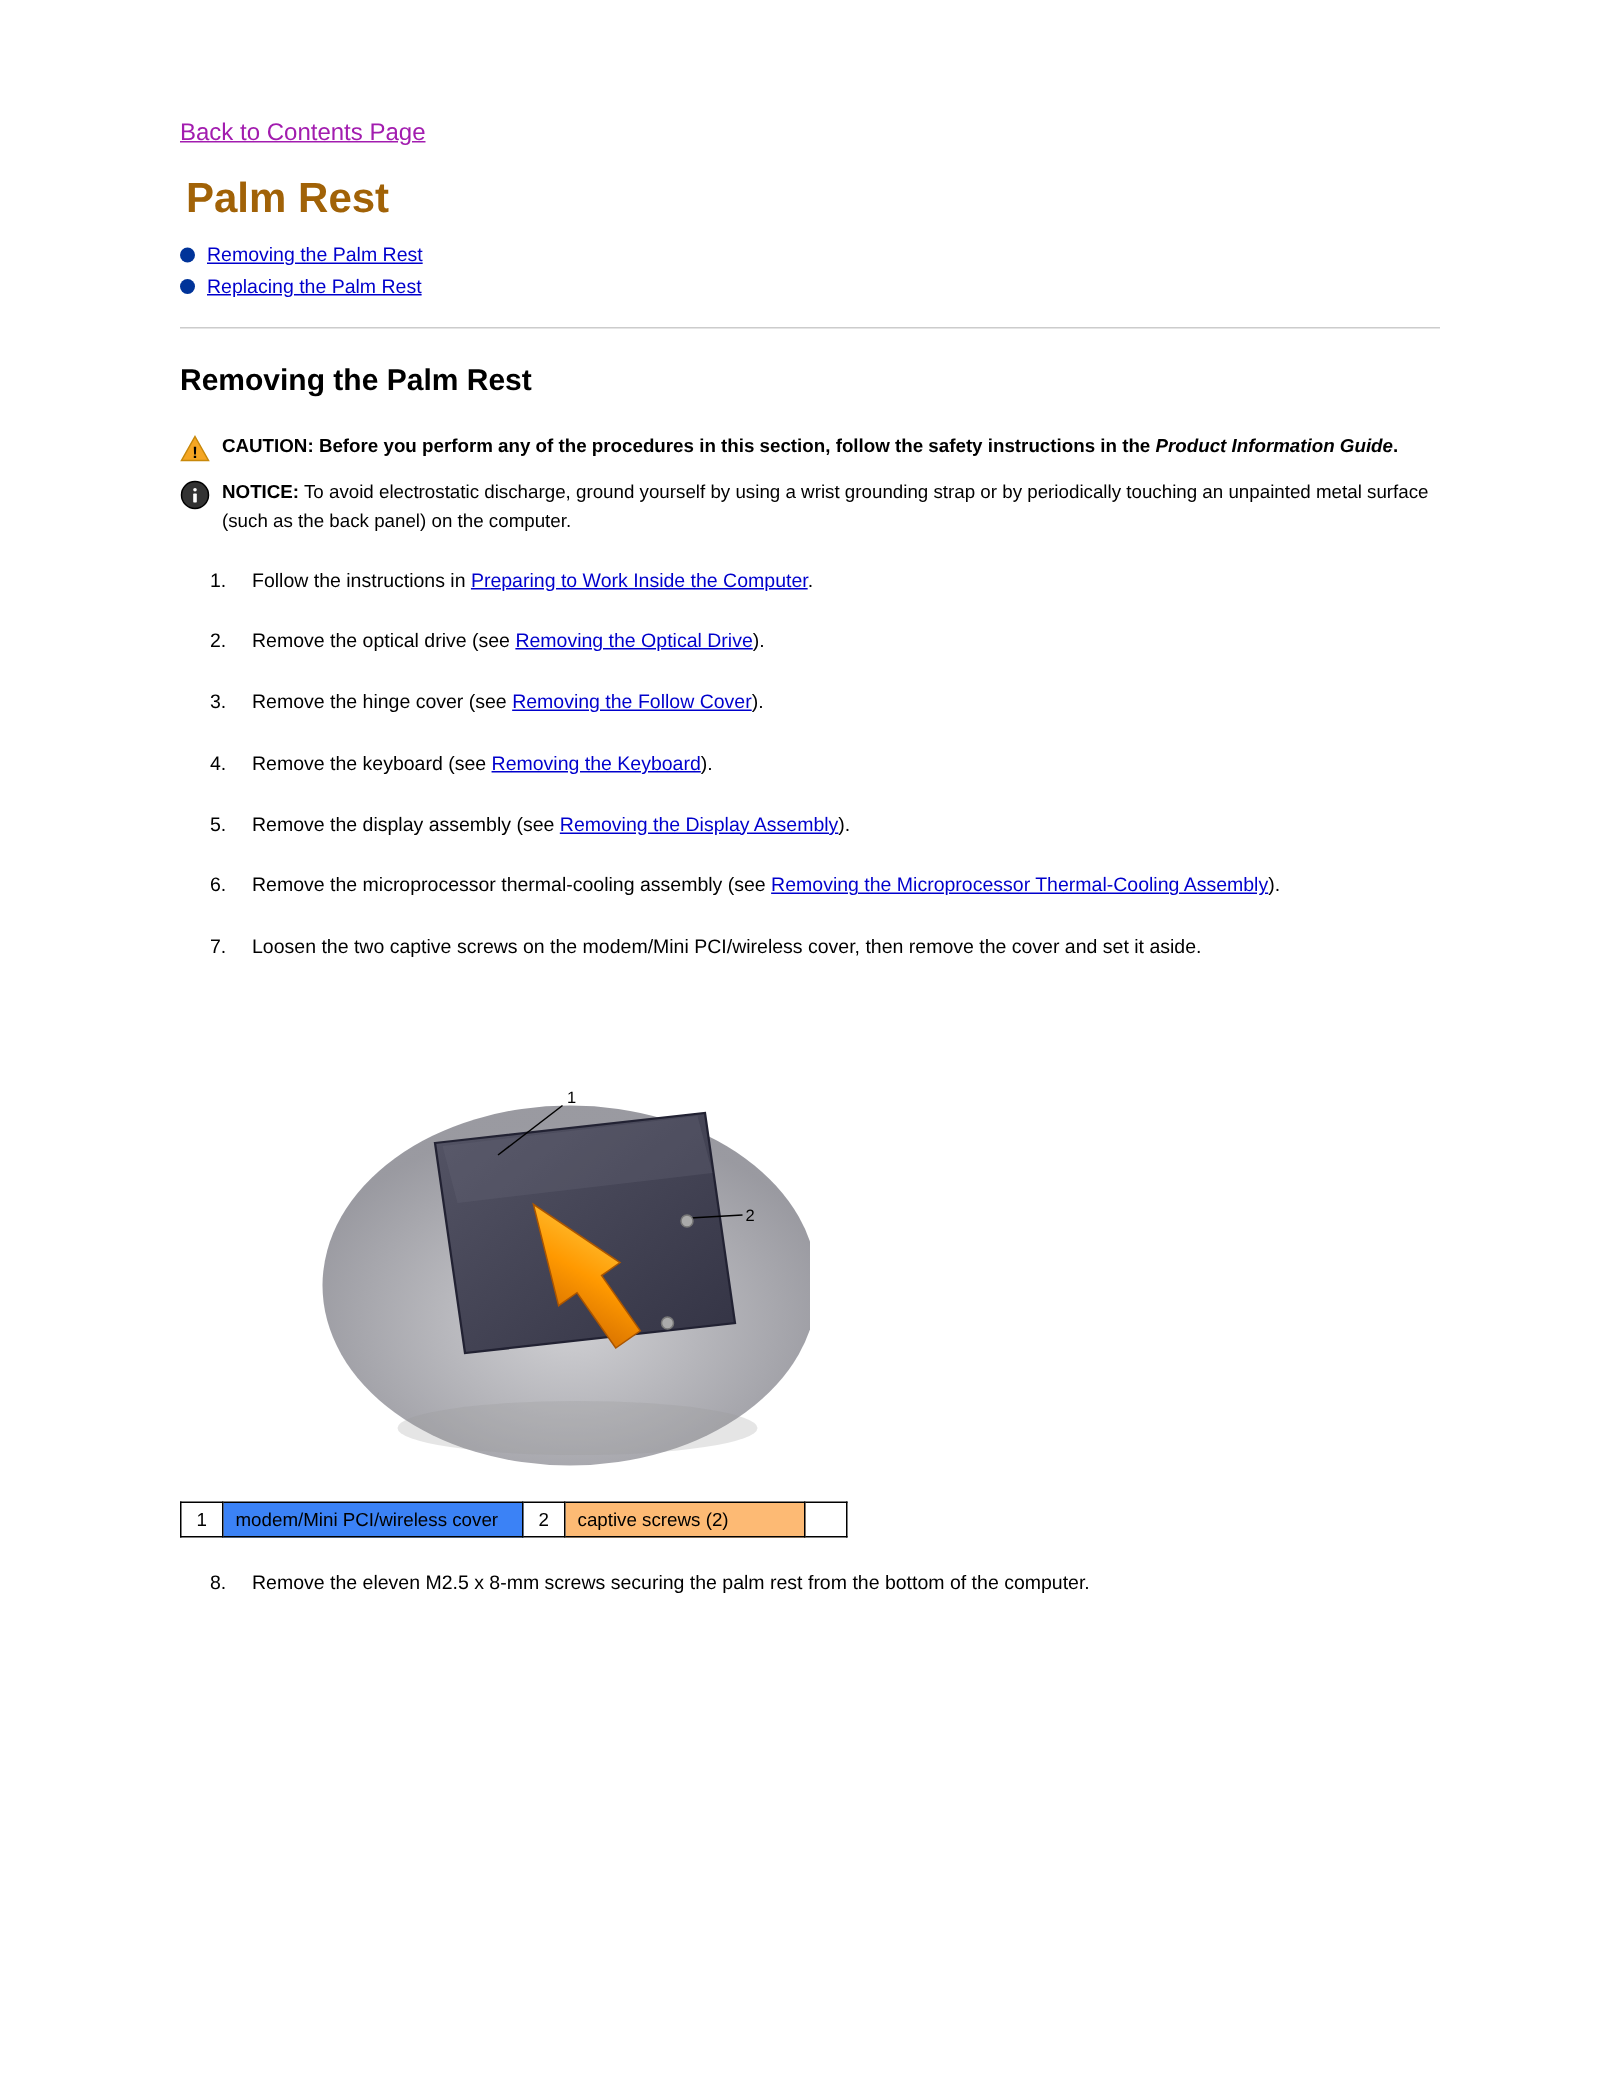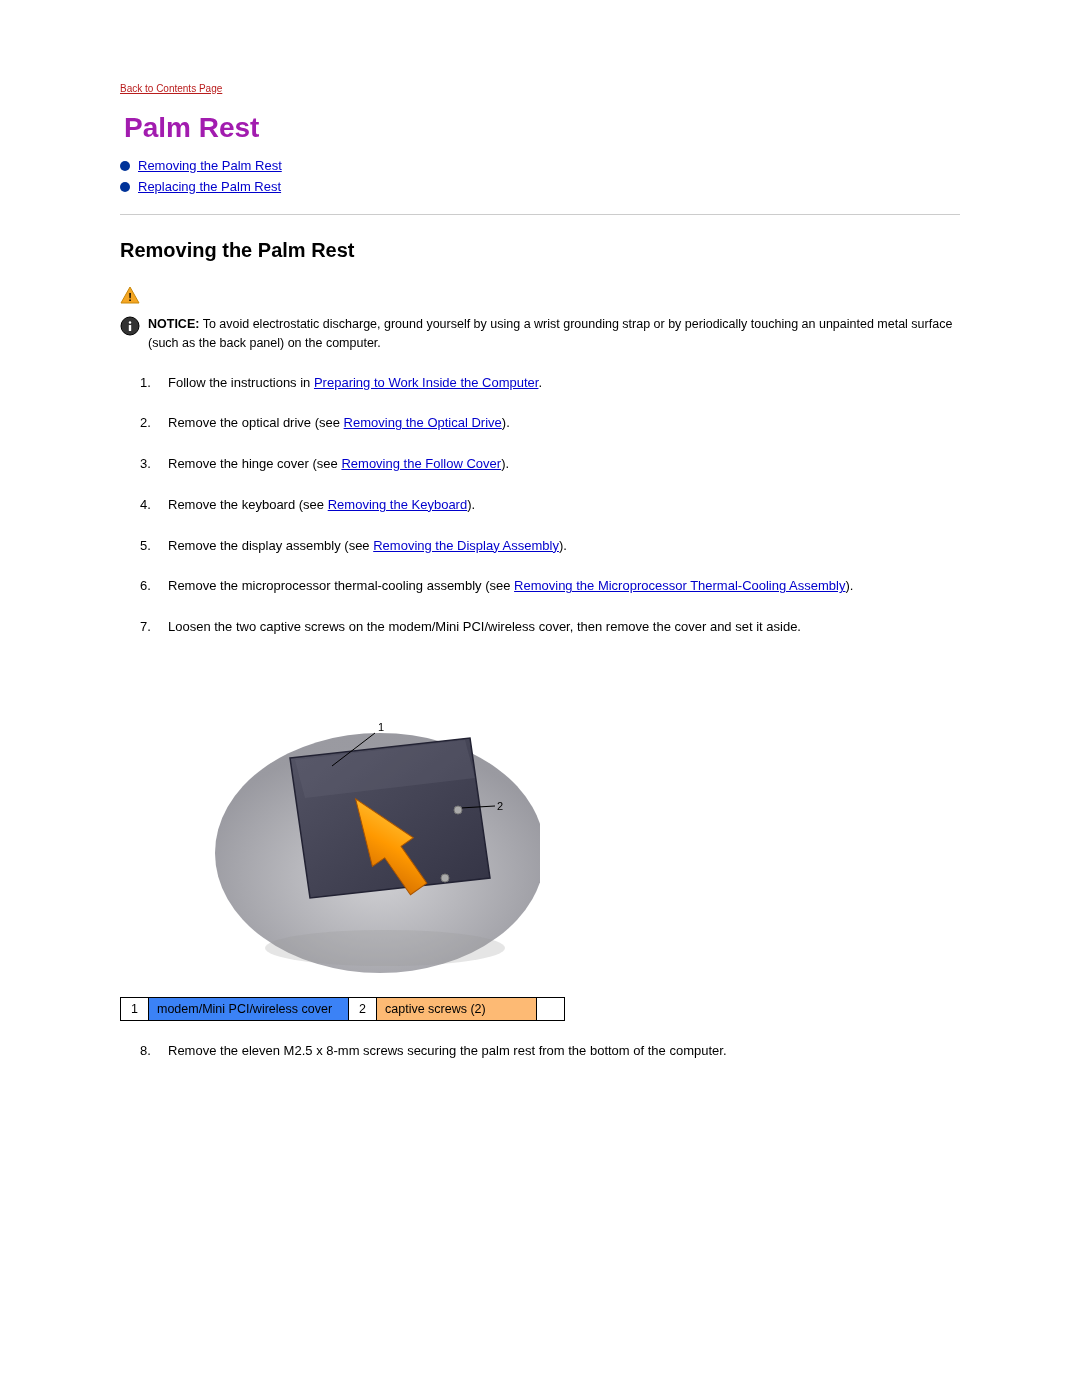--- a/index.html
+++ b/index.html
@@ -8,31 +8,31 @@
       font-family: Arial, Helvetica, sans-serif;
       font-size: 13px;
       color: #000000;
       width: 1080px;
       min-height: 1397px;
     }
     .page-container {
       padding: 80px 120px 60px 120px;
     }
     .back-link {
-      color: #b91c1c;
+      color: #a21caf;
       text-decoration: underline;
-      font-size: 10px;
+      font-size: 16px;
       cursor: pointer;
       display: inline-block;
       margin-bottom: 18px;
     }
     .page-title {
       font-size: 28px;
       font-weight: bold;
-      color: #a21caf;
+      color: #a16207;
       margin-bottom: 14px;
       padding-left: 4px;
     }
     .manual-title {
       font-size: 13px;
       font-weight: bold;
       margin-bottom: 16px;
     }
     .toc-list {
       list-style: none;
@@ -201,20 +201,24 @@
   
   <h2 class="section-title">Removing the Palm Rest</h2>
 
   
   <div class="caution-box">
 
     <svg class="caution-icon" viewBox="0 0 20 20" fill="none" xmlns="http://www.w3.org/2000/svg">
       <polygon points="10,2 19,18 1,18" fill="#f5a623" stroke="#c8880a" stroke-width="1"></polygon>
       <text x="10" y="16" text-anchor="middle" font-size="11" font-weight="bold" fill="#000">!</text>
     </svg>
+    <p class="caution-text">
+      <b>CAUTION:</b>
+      <b> Before you perform any of the procedures in this section, follow the safety instructions in the <i>Product Information Guide</i>.</b>
+    </p>
   </div>
 
   
   <div class="notice-box">
 
     <svg class="notice-icon" viewBox="0 0 20 20" fill="none" xmlns="http://www.w3.org/2000/svg">
       <circle cx="10" cy="10" r="9" fill="#333333" stroke="#000" stroke-width="1"></circle>
       <circle cx="10" cy="6.5" r="1.2" fill="#ffffff"></circle>
       <rect x="8.8" y="9" width="2.4" height="6" fill="#ffffff" rx="0.5"></rect>
     </svg>

